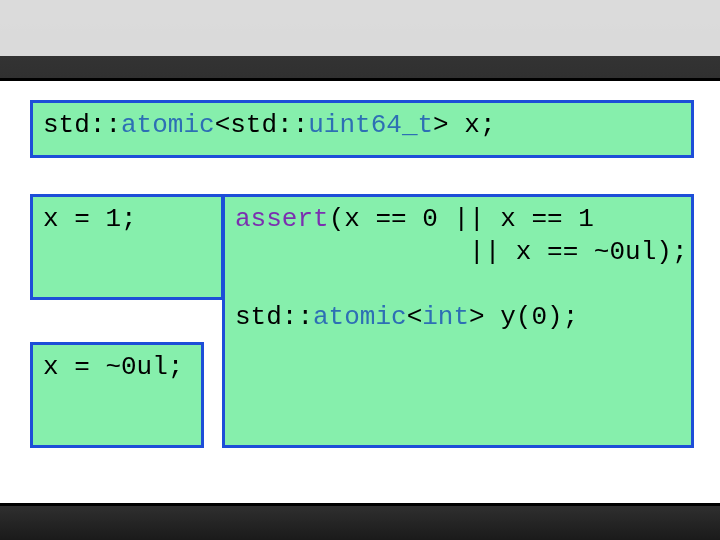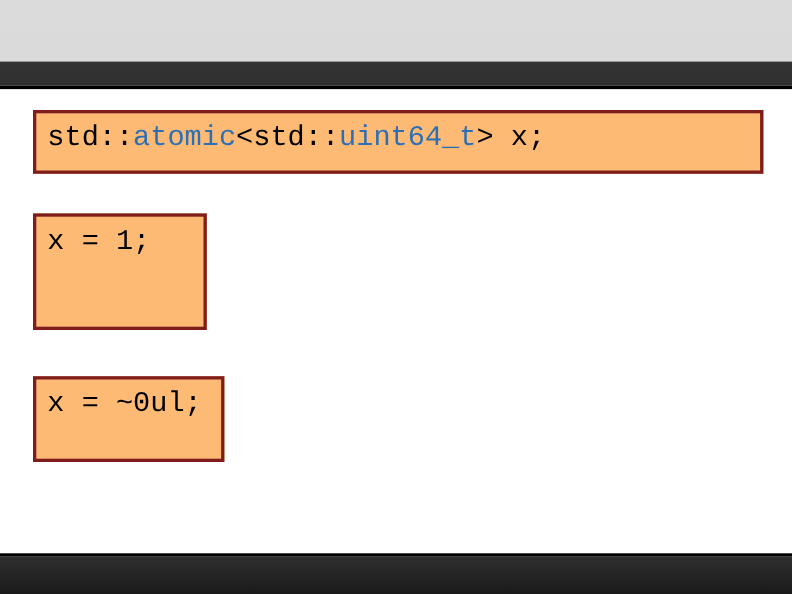--- a/index.html
+++ b/index.html
@@ -55,46 +55,46 @@
 
   .code {
     font-family: Consolas, "Courier New", monospace;
     font-size: 26px;
     line-height: 1.25;
     white-space: pre;
     color: #000;
   }
   .box {
     position: absolute;
-    border: 3px solid #7f1d1d;
-    background: #fdba74;
+    border: 3px solid #1d4ed8;
+    background: #86efac;
     padding: 6px 10px 8px 10px;
     box-sizing: border-box;
   }
   .kw-type  { color: #2d6fb4; }   
   .kw-func  { color: #7b2fb0; }   
   .kw-builtin { color: #2d6fb4; }
 
   #box-decl {
     top: 100px;
     left: 30px;
     width: 664px;
     height: 58px;
   }
   #box-a1 {
     top: 194px;
     left: 30px;
-    width: 158px;
+    width: 194px;
     height: 106px;
   }
   #box-a2 {
     top: 342px;
     left: 30px;
     width: 174px;
-    height: 78px;
+    height: 106px;
   }
   #box-b {
     top: 194px;
     left: 222px;
     width: 472px;
     height: 254px;
   }
   .line2pad {
     display: inline-block;
   }
@@ -106,15 +106,19 @@
 
   <div class="title-band"></div>
   <div class="title-overlay"></div>
 
   <div id="box-decl" class="box code"><span>std::</span><span class="kw-type">atomic</span><span>&lt;std::</span><span class="kw-type">uint64_t</span><span>&gt; x;</span></div>
 
   <div id="box-a1" class="box code"><span>x = 1;</span></div>
 
   <div id="box-a2" class="box code"><span>x = ~0ul;</span></div>
 
+  <div id="box-b" class="box code"><span class="kw-func">assert</span><span>(x == 0 || x == 1</span>
+<span class="line2pad">               </span><span>|| x == ~0ul);</span>
+
+<span>std::</span><span class="kw-type">atomic</span><span>&lt;</span><span class="kw-builtin">int</span><span>&gt; y(0);</span></div>
 
   <div class="bottom-band"></div>
 </div>
 
 </body></html>

